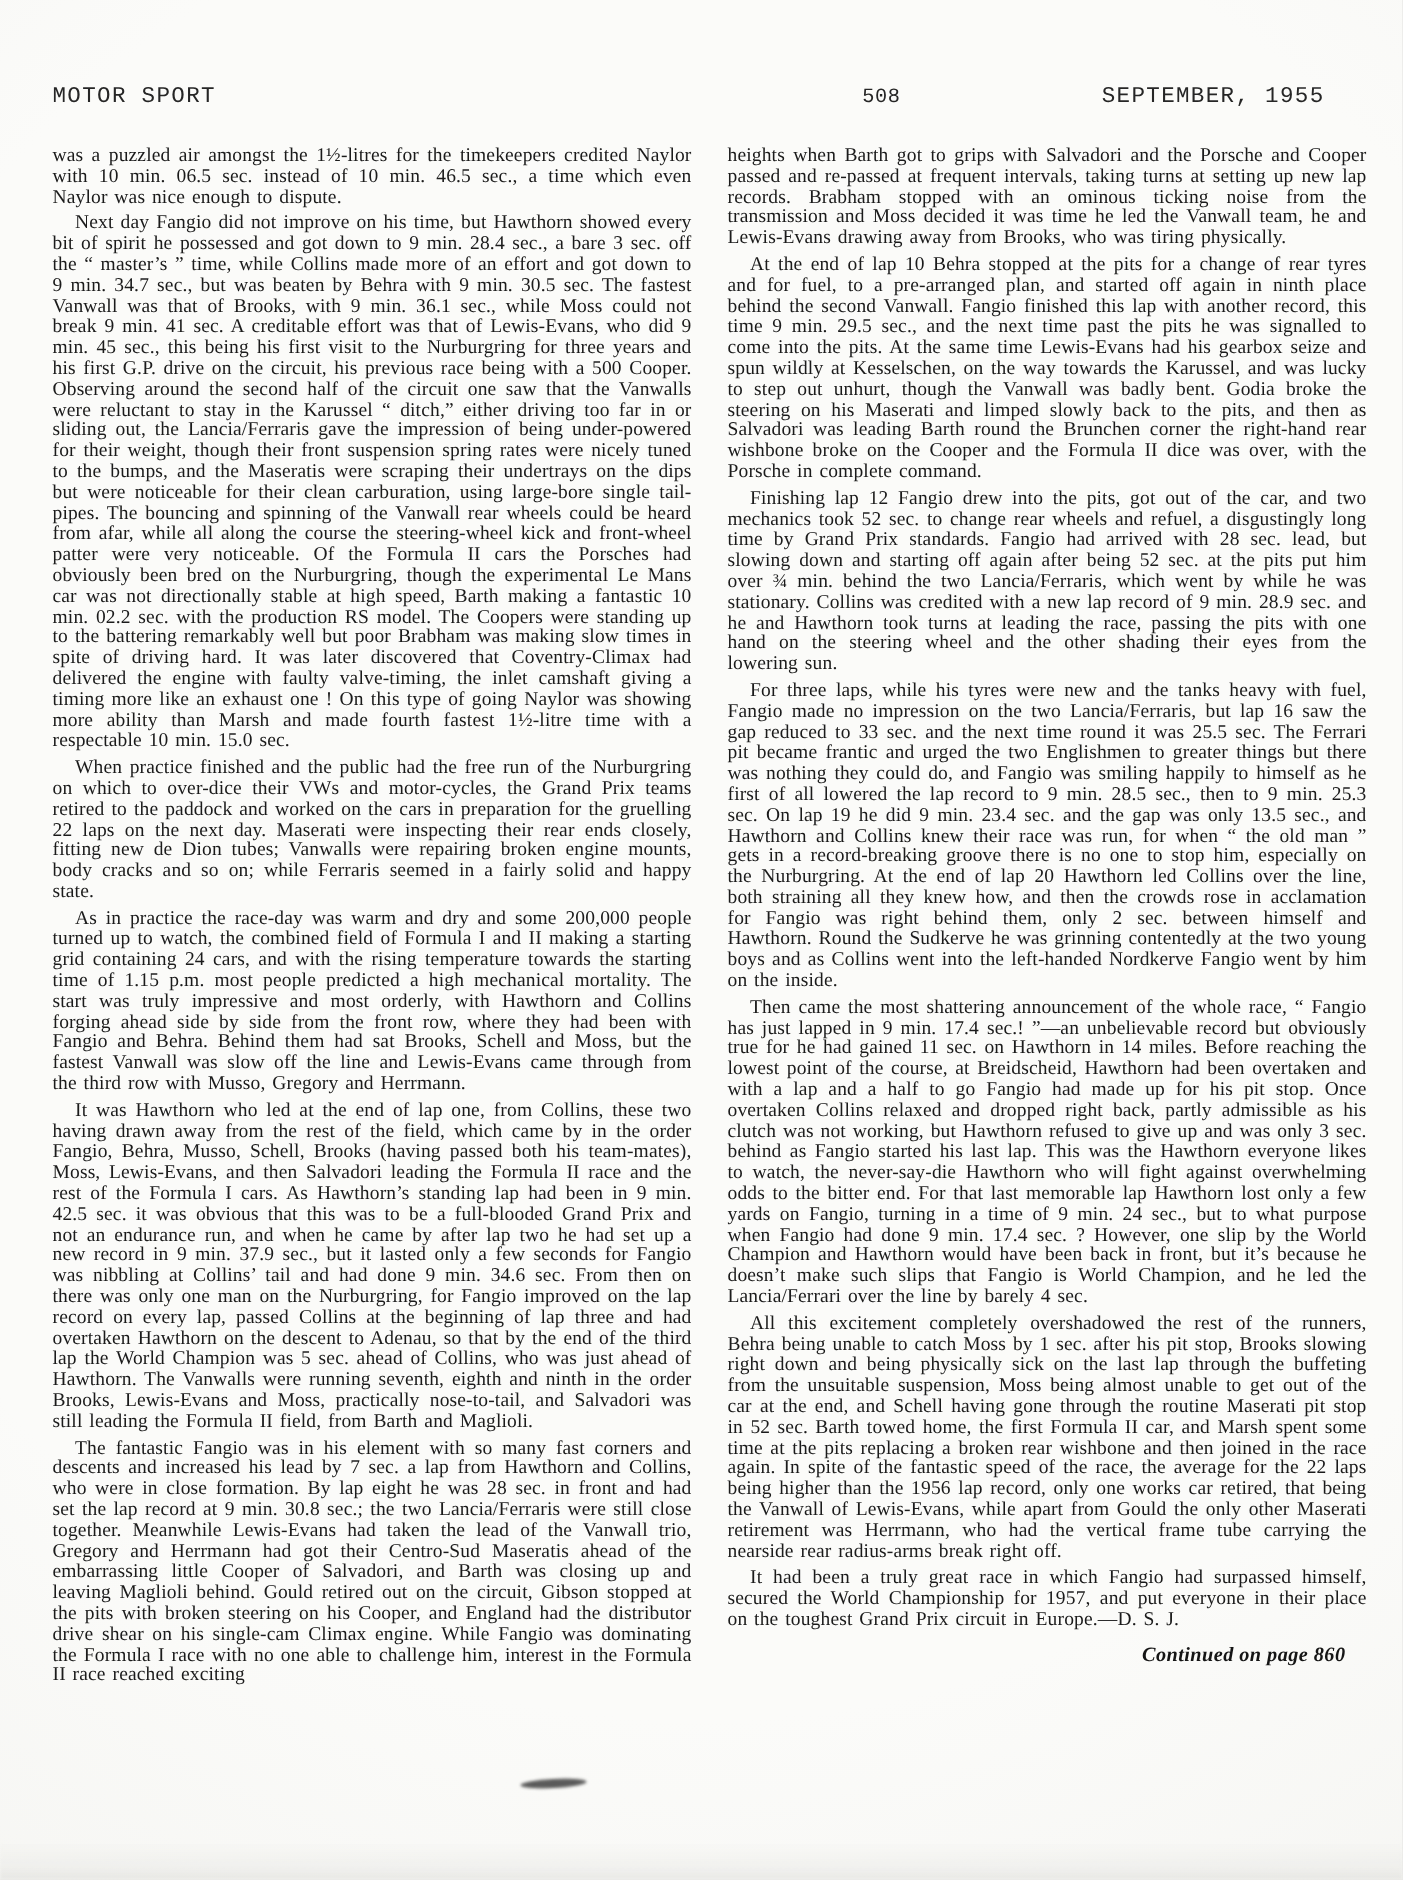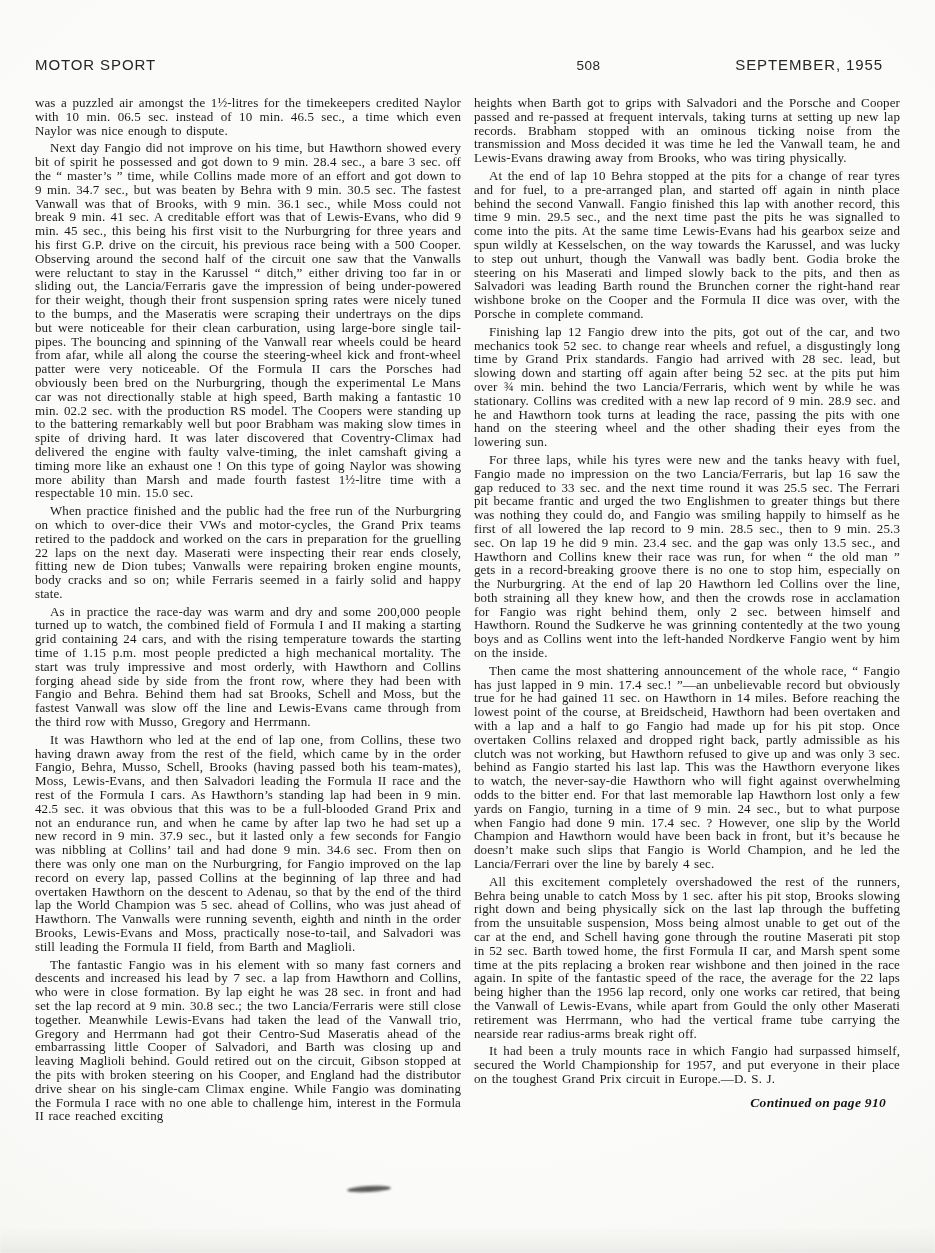--- a/index.html
+++ b/index.html
@@ -18,36 +18,36 @@
     color: #1b1b1b;
     overflow: hidden;
   }
   .masthead {
     position: absolute;
     top: 56px;
     left: 35px;
     right: 52px;
     display: flex;
     align-items: baseline;
-    font-family: Liberation Sans, sans-serif;
+    font-family: Liberation Mono, monospace;
     font-size: 15px;
     font-weight: 500;
     letter-spacing: 0.9px;
     color: #262626;
   }
   .masthead .left  { flex: 1; text-align: left; }
   .masthead .mid   { flex: 1; text-align: right; font-size: 13.5px; letter-spacing: 0.4px; }
   .masthead .right { flex: 1; text-align: right; }
   .columns {
     position: absolute;
     top: 96px;
     left: 35px;
     width: 865px;
     display: flex;
-    gap: 13px;
+    gap: 24px;
   }
   .col {
     width: 426px;
     flex: 0 0 426px;
   }
   .para {
     margin: 0 0 4px 0;
     font-size: 13px;
     line-height: 13.8px;
     text-align: justify;
@@ -110,22 +110,22 @@
         <p class="para">The fantastic Fangio was in his element with so many fast corners and descents and increased his lead by 7 sec. a lap from Hawthorn and Collins, who were in close formation.  By lap eight he was 28 sec. in front and had set the lap record at 9 min. 30.8 sec.;  the two Lancia/Ferraris were still close together.  Meanwhile Lewis-Evans had taken the lead of the Vanwall trio, Gregory and Herrmann had got their Centro-Sud Maseratis ahead of the embarrassing little Cooper of Salvadori, and Barth was closing up and leaving Maglioli behind.  Gould retired out on the circuit, Gibson stopped at the pits with broken steering on his Cooper, and England had the distributor drive shear on his single-cam Climax engine.  While Fangio was dominating the Formula I race with no one able to challenge him, interest in the Formula II race reached exciting</p>
       </div>
     <div class="col">
       <div>
           <p class="para cont">heights when Barth got to grips with Salvadori and the Porsche and Cooper passed and re-passed at frequent intervals, taking turns at setting up new lap records.  Brabham stopped with an ominous ticking noise from the transmission and Moss decided it was time he led the Vanwall team, he and Lewis-Evans drawing away from Brooks, who was tiring physically.</p>
           <p class="para">At the end of lap 10 Behra stopped at the pits for a change of rear tyres and for fuel, to a pre-arranged plan, and started off again in ninth place behind the second Vanwall.  Fangio finished this lap with another record, this time 9 min. 29.5 sec., and the next time past the pits he was signalled to come into the pits.  At the same time Lewis-Evans had his gearbox seize and spun wildly at Kesselschen, on the way towards the Karussel, and was lucky to step out unhurt, though the Vanwall was badly bent.  Godia broke the steering on his Maserati and limped slowly back to the pits, and then as Salvadori was leading Barth round the Brunchen corner the right-hand rear wishbone broke on the Cooper and the Formula II dice was over, with the Porsche in complete command.</p>
           <p class="para">Finishing lap 12 Fangio drew into the pits, got out of the car, and two mechanics took 52 sec. to change rear wheels and refuel, a disgustingly long time by Grand Prix standards.  Fangio had arrived with 28 sec. lead, but slowing down and starting off again after being 52 sec. at the pits put him over ¾ min. behind the two Lancia/Ferraris, which went by while he was stationary.  Collins was credited with a new lap record of 9 min. 28.9 sec. and he and Hawthorn took turns at leading the race, passing the pits with one hand on the steering wheel and the other shading their eyes from the lowering sun.</p>
           <p class="para">For three laps, while his tyres were new and the tanks heavy with fuel, Fangio made no impression on the two Lancia/Ferraris, but lap 16 saw the gap reduced to 33 sec. and the next time round it was 25.5 sec.  The Ferrari pit became frantic and urged the two Englishmen to greater things but there was nothing they could do, and Fangio was smiling happily to himself as he first of all lowered the lap record to 9 min. 28.5 sec., then to 9 min. 25.3 sec.  On lap 19 he did 9 min. 23.4 sec. and the gap was only 13.5 sec., and Hawthorn and Collins knew their race was run, for when “ the old man ” gets in a record-breaking groove there is no one to stop him, especially on the Nurburgring.  At the end of lap 20 Hawthorn led Collins over the line, both straining all they knew how, and then the crowds rose in acclamation for Fangio was right behind them, only 2 sec. between himself and Hawthorn.  Round the Sudkerve he was grinning contentedly at the two young boys and as Collins went into the left-handed Nordkerve Fangio went by him on the inside.</p>
           <p class="para">Then came the most shattering announcement of the whole race, “ Fangio has just lapped in 9 min. 17.4 sec.! ”—an unbelievable record but obviously true for he had gained 11 sec. on Hawthorn in 14 miles.  Before reaching the lowest point of the course, at Breidscheid, Hawthorn had been overtaken and with a lap and a half to go Fangio had made up for his pit stop.  Once overtaken Collins relaxed and dropped right back, partly admissible as his clutch was not working, but Hawthorn refused to give up and was only 3 sec. behind as Fangio started his last lap.  This was the Hawthorn everyone likes to watch, the never-say-die Hawthorn who will fight against overwhelming odds to the bitter end.  For that last memorable lap Hawthorn lost only a few yards on Fangio, turning in a time of 9 min. 24 sec., but to what purpose when Fangio had done 9 min. 17.4 sec. ?  However, one slip by the World Champion and Hawthorn would have been back in front, but it’s because he doesn’t make such slips that Fangio is World Champion, and he led the Lancia/Ferrari over the line by barely 4 sec.</p>
           <p class="para">All this excitement completely overshadowed the rest of the runners, Behra being unable to catch Moss by 1 sec. after his pit stop, Brooks slowing right down and being physically sick on the last lap through the buffeting from the unsuitable suspension, Moss being almost unable to get out of the car at the end, and Schell having gone through the routine Maserati pit stop in 52 sec.  Barth towed home, the first Formula II car, and Marsh spent some time at the pits replacing a broken rear wishbone and then joined in the race again.  In spite of the fantastic speed of the race, the average for the 22 laps being higher than the 1956 lap record, only one works car retired, that being the Vanwall of Lewis-Evans, while apart from Gould the only other Maserati retirement was Herrmann, who had the vertical frame tube carrying the nearside rear radius-arms break right off.</p>
-          <p class="para">It had been a truly mounts race in which Fangio had surpassed himself, secured the World Championship for 1957, and put everyone in their place on the toughest Grand Prix circuit in Europe.—D. S. J.</p>
+          <p class="para">It had been a truly great race in which Fangio had surpassed himself, secured the World Championship for 1957, and put everyone in their place on the toughest Grand Prix circuit in Europe.—D. S. J.</p>
         </div>
-      <div class="continued">Continued on page 910</div>
+      <div class="continued">Continued on page 860</div>
     </div>
   </div>
 
   <div class="ink-smudge"></div>
   <div class="bottom-mottle"></div>
 
 </div>
 
 </body></html>

